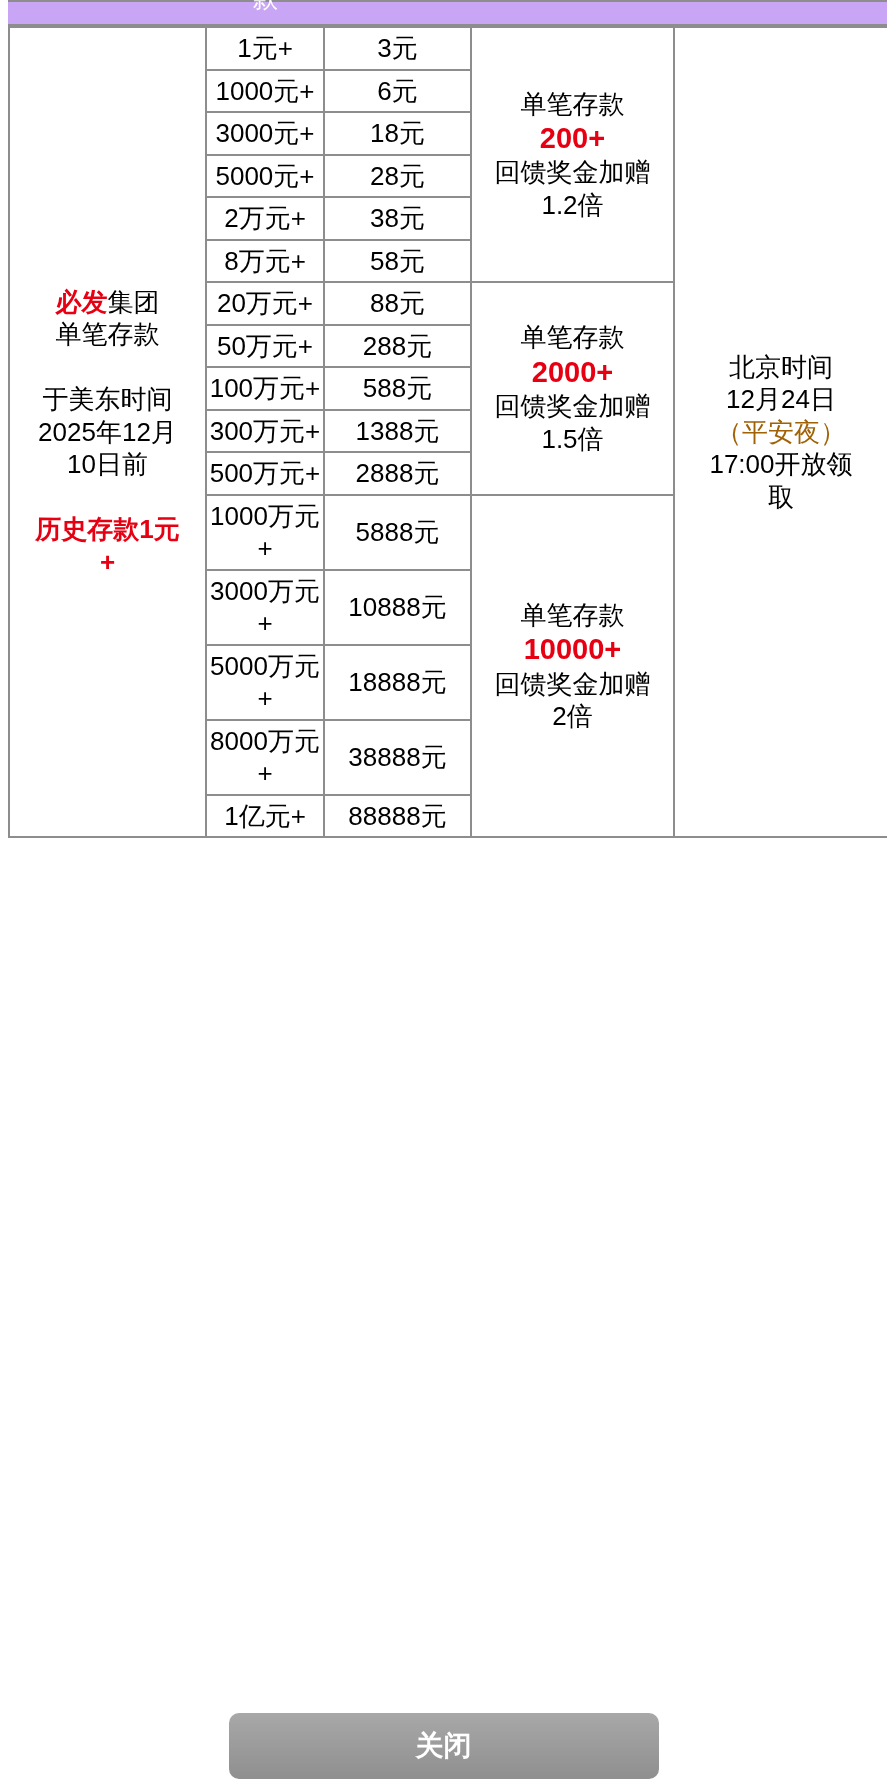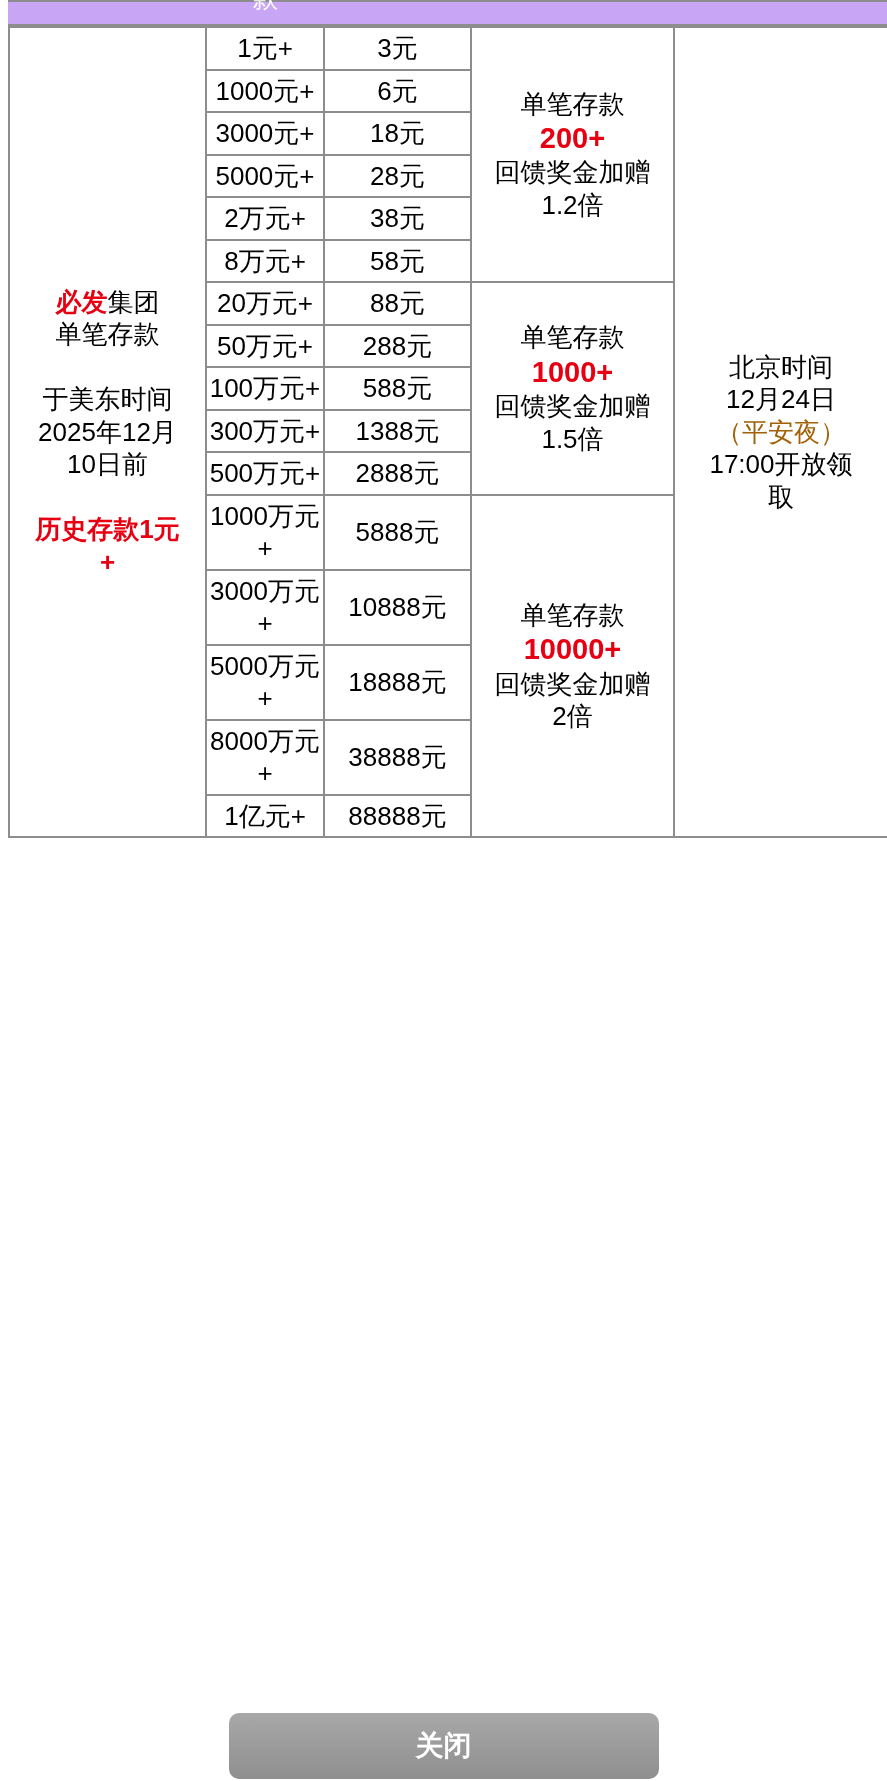--- a/index.html
+++ b/index.html
@@ -238,21 +238,21 @@
         <tr>
           <td class="deposit-amt">8万元+</td>
           <td class="bonus-amt">58元</td>
         </tr>
 
         <tr>
           <td class="deposit-amt">20万元+</td>
           <td class="bonus-amt">88元</td>
           <td class="multiplier-block" rowspan="5">
             <span>单笔存款</span><br>
-            <span class="big-red">1000+</span><br>
+            <span class="big-red">2000+</span><br>
             <span>回馈奖金加赠</span><br>
             <span>1.5倍</span>
           </td>
         </tr>
         <tr>
           <td class="deposit-amt">50万元+</td>
           <td class="bonus-amt">288元</td>
         </tr>
         <tr>
           <td class="deposit-amt">100万元+</td>

